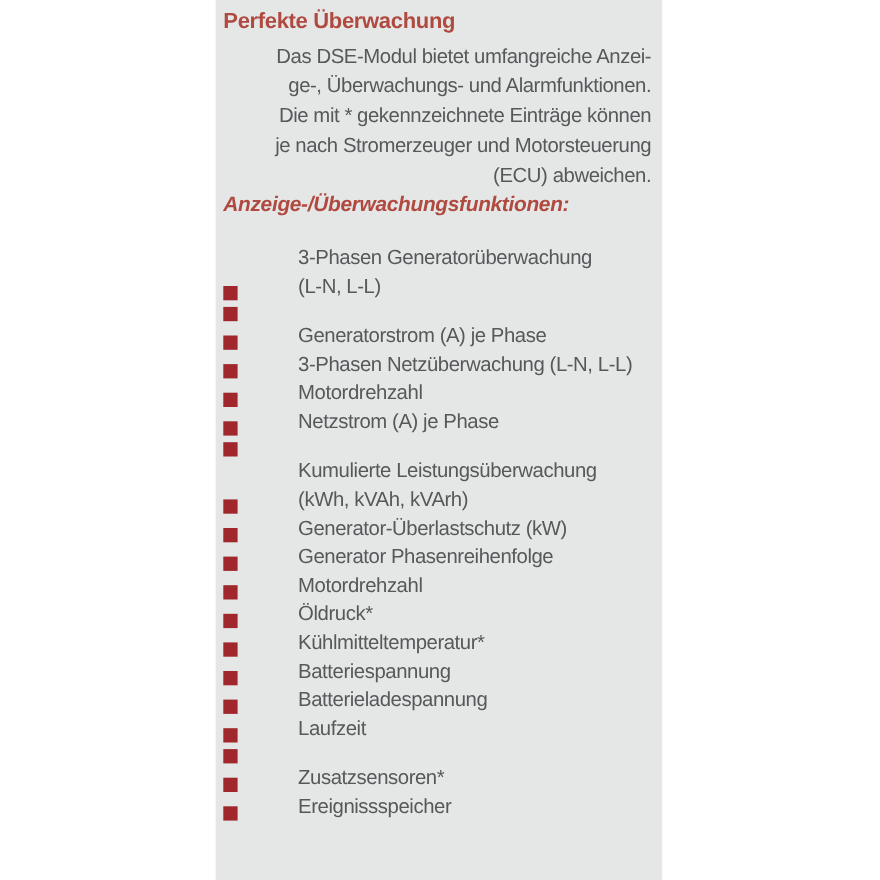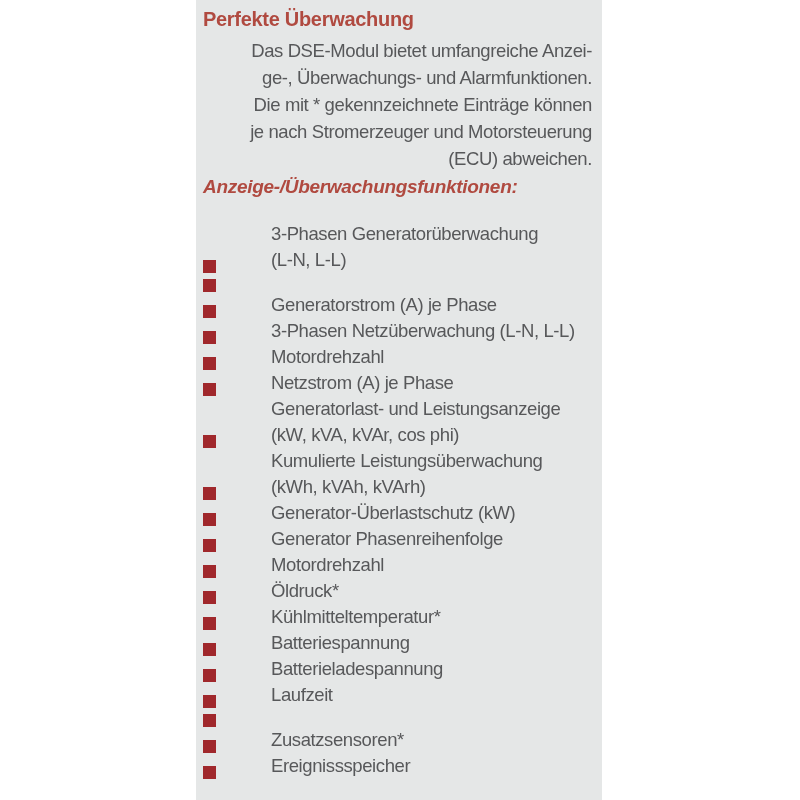--- a/index.html
+++ b/index.html
@@ -108,22 +108,20 @@
         <li>
           <span class="bullet"></span>
           <span class="item-text">Motordrehzahl</span>
         </li>
         <li>
           <span class="bullet"></span>
           <span class="item-text">Netzstrom (A) je Phase</span>
         </li>
         <li>
           <span class="bullet"></span>
-          <span class="item-text">Generatorlast- und Leistungsanzeige
-(kW, kVA, kVAr, cos phi)</span>
         </li>
         <li>
           <span class="bullet"></span>
           <span class="item-text">Kumulierte Leistungsüberwachung
 (kWh, kVAh, kVArh)</span>
         </li>
         <li>
           <span class="bullet"></span>
           <span class="item-text">Generator-Überlastschutz (kW)</span>
         </li>

